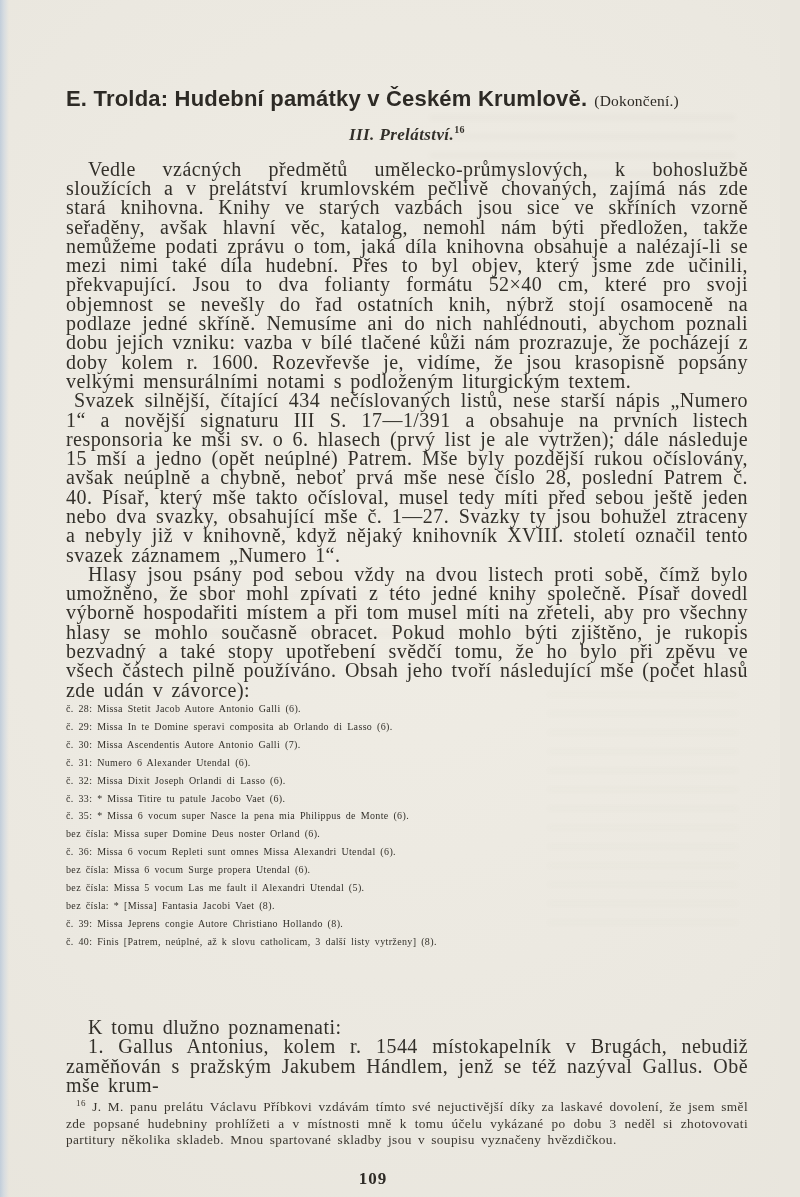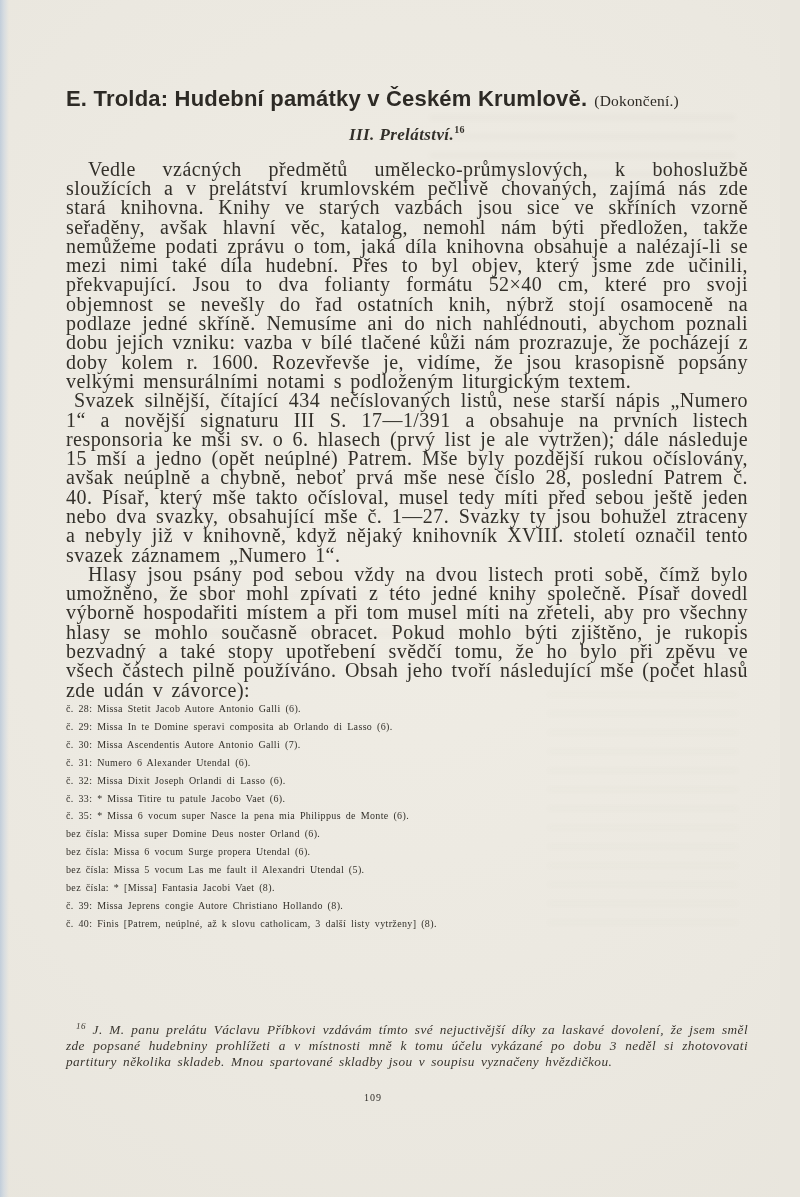--- a/index.html
+++ b/index.html
@@ -94,30 +94,29 @@
 
   .footnote-block {
     min-height: 74px;
     font-size: 13.3px;
     line-height: 16px;
     text-align: justify;
     letter-spacing: 0.4px;
     word-spacing: 2.5px;
     text-indent: 10px;
     color: #3a362f;
-    font-style: italic;
   }
   .footnote-block sup { font-size: 9px; }
 
   .page-number {
     position: relative;
     left: -34px;
     text-align: center;
-    font-size: 10px;
-    font-weight: 400;
+    font-size: 17px;
+    font-weight: 700;
     letter-spacing: 1px;
     color: #2f2c27;
   }
 </style>
 </head>
 <body>
 
 <div class="page">
   <div class="edge-left"></div>
   <div class="bleed b1"></div>
@@ -138,25 +137,30 @@
 
     <div class="mass-list">
       <div class="mass-item">č. 28: Missa Stetit Jacob Autore Antonio Galli (6).</div>
       <div class="mass-item">č. 29: Missa In te Domine speravi composita ab Orlando di Lasso (6).</div>
       <div class="mass-item">č. 30: Missa Ascendentis Autore Antonio Galli (7).</div>
       <div class="mass-item">č. 31: Numero 6 Alexander Utendal (6).</div>
       <div class="mass-item">č. 32: Missa Dixit Joseph Orlandi di Lasso (6).</div>
       <div class="mass-item">č. 33: * Missa Titire tu patule Jacobo Vaet (6).</div>
       <div class="mass-item">č. 35: * Missa 6 vocum super Nasce la pena mia Philippus de Monte (6).</div>
       <div class="mass-item">bez čísla: Missa super Domine Deus noster Orland (6).</div>
+      <div class="mass-item">č. 36: Missa 6 vocum Repleti sunt omnes Missa Alexandri Utendal (6).</div>
       <div class="mass-item">bez čísla: Missa 6 vocum Surge propera Utendal (6).</div>
       <div class="mass-item">bez čísla: Missa 5 vocum Las me fault il Alexandri Utendal (5).</div>
       <div class="mass-item">bez čísla: * [Missa] Fantasia Jacobi Vaet (8).</div>
       <div class="mass-item">č. 39: Missa Jeprens congie Autore Christiano Hollando (8).</div>
       <div class="mass-item wrap-last">č. 40: Finis [Patrem, neúplné, až k slovu catholicam, 3 další listy vytrženy] (8).</div>
     </div>
 
+    <div class="notes-block">
+      <p class="para indent">K tomu dlužno poznamenati:</p>
+      <p class="para indent">1. Gallus Antonius, kolem r. 1544 místokapelník v Brugách, nebudiž zaměňován s pražským Jakubem Hándlem, jenž se též nazýval Gallus. Obě mše krum-</p>
+    </div>
 
     <div class="footnote-block"><sup>16</sup> <span>J. M. panu prelátu Václavu Příbkovi vzdávám tímto své nejuctivější díky za laskavé dovolení, že jsem směl zde popsané hudebniny prohlížeti a v místnosti mně k tomu účelu vykázané po dobu 3 neděl si zhotovovati partitury několika skladeb. Mnou spartované skladby jsou v soupisu vyznačeny hvězdičkou.</span></div>
 
     <div class="page-number">109</div>
   </div>
 </div>
 
 </body></html>

